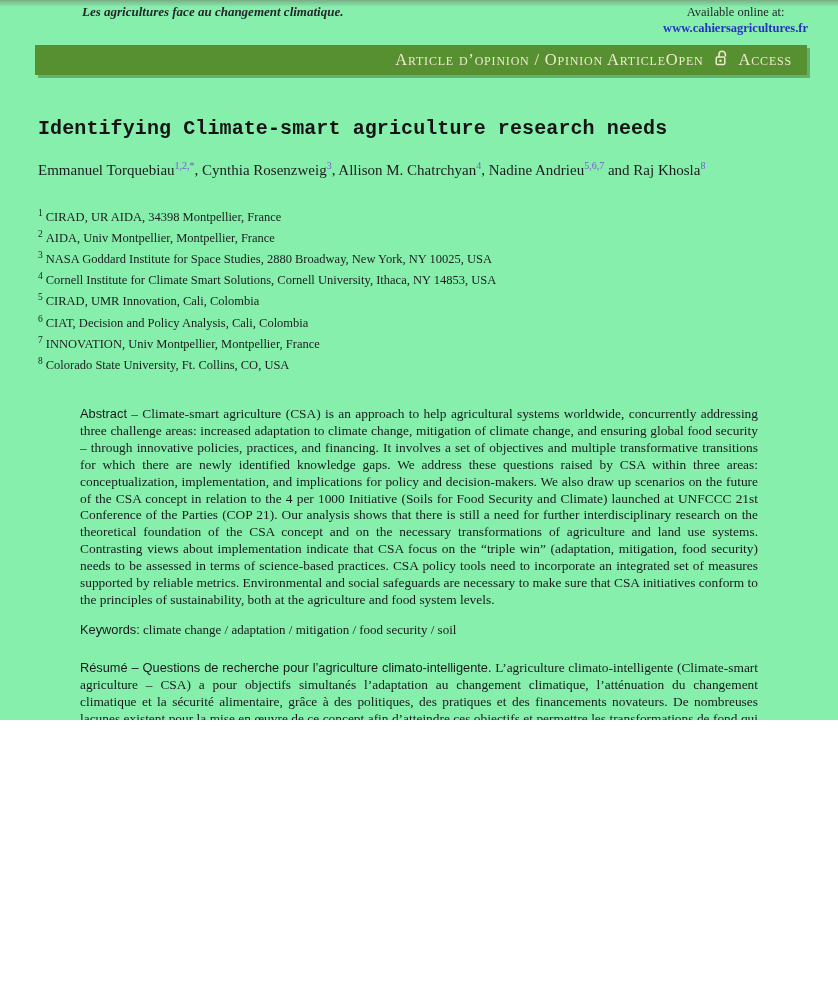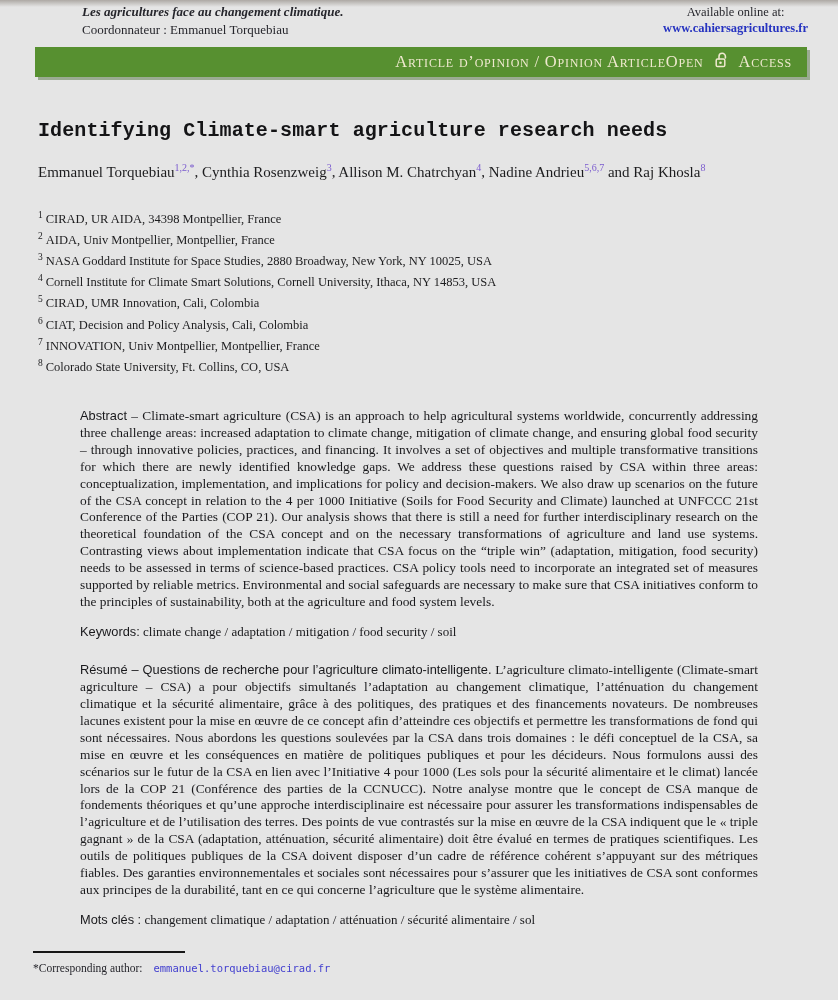--- a/index.html
+++ b/index.html
@@ -1,18 +1,18 @@
 <!DOCTYPE html>
 <html><head>
 <meta charset="utf-8">
 <style>
   html, body { margin:0; padding:0; background:#ffffff; }
   .page {
-    position:relative; width:838px; height:1000px; margin:0 auto;
-    background:#e5e5e5; overflow:hidden;
+    position:relative; width:838px; height:720px; margin:0 auto;
+    background:#86efac; overflow:hidden;
     font-family:"Liberation Serif", serif; color:#1e1e20;
   }
   .top-shade {
     position:absolute; top:0; left:0; right:0; height:7px;
     background:linear-gradient(to bottom, rgba(105,95,85,0.45), rgba(105,95,85,0));
     pointer-events:none;
   }
   
   .header { display:flex; justify-content:space-between; padding:4px 30px 0 82px; }
   .series-title { font-size:13px; font-weight:bold; font-style:italic; color:#26262c; }
@@ -62,21 +62,20 @@
 </style>
 </head>
 <body>
 
 <div class="page">
   <div class="top-shade"></div>
 
   <div class="header">
     <div class="header-left">
       <div class="series-title">Les agricultures face au changement climatique.</div>
-      <div class="coordinator">Coordonnateur : Emmanuel Torquebiau</div>
     </div>
     <div class="header-right">
       <div class="available">Available online at:</div>
       <a class="site-url" href="#">www.cahiersagricultures.fr</a>
     </div>
   </div>
 
   <div class="banner">
     <span class="sc">Article d’opinion / Opinion Article</span>
     <span class="oa-wrap">

